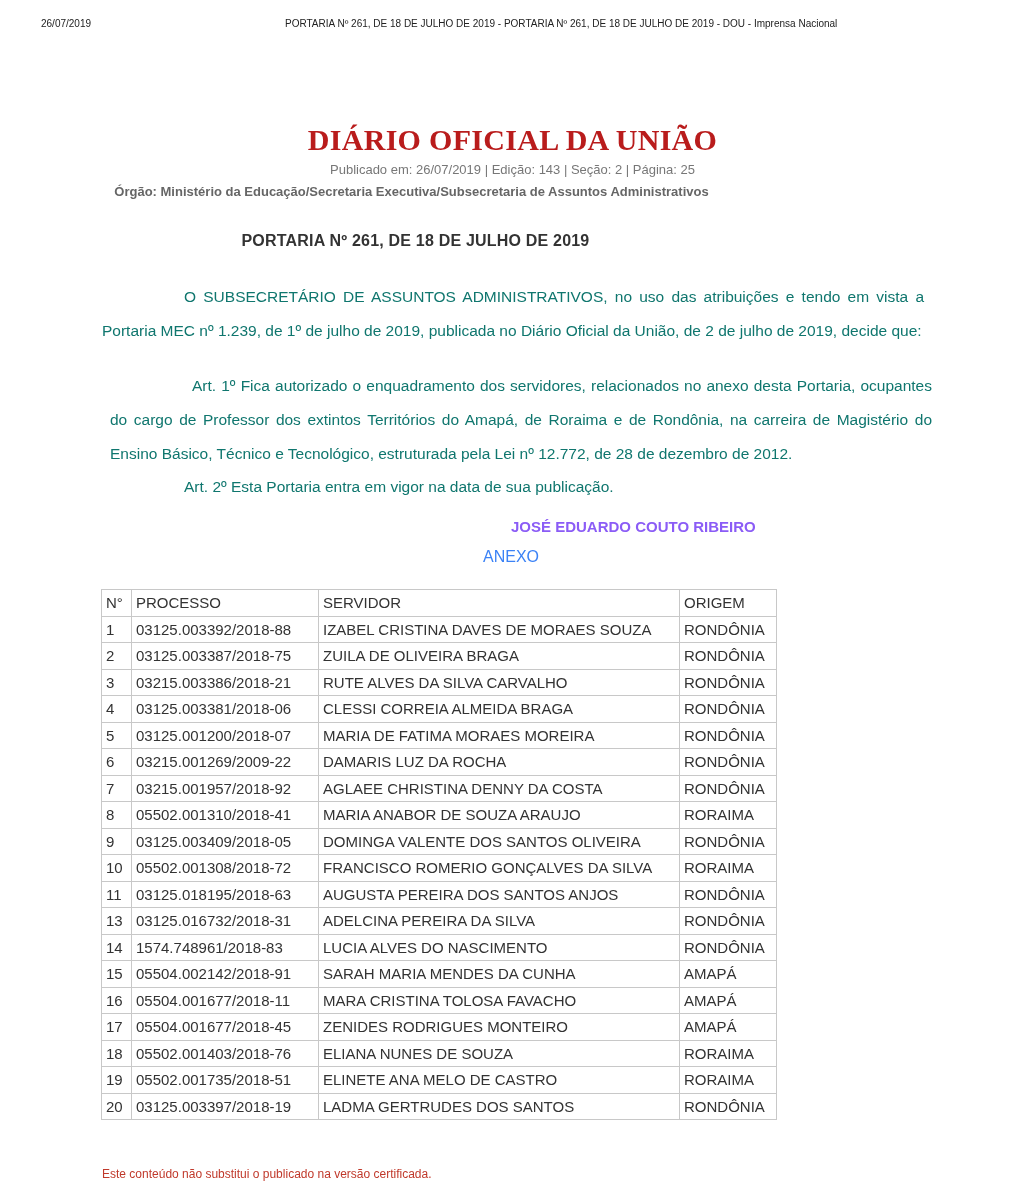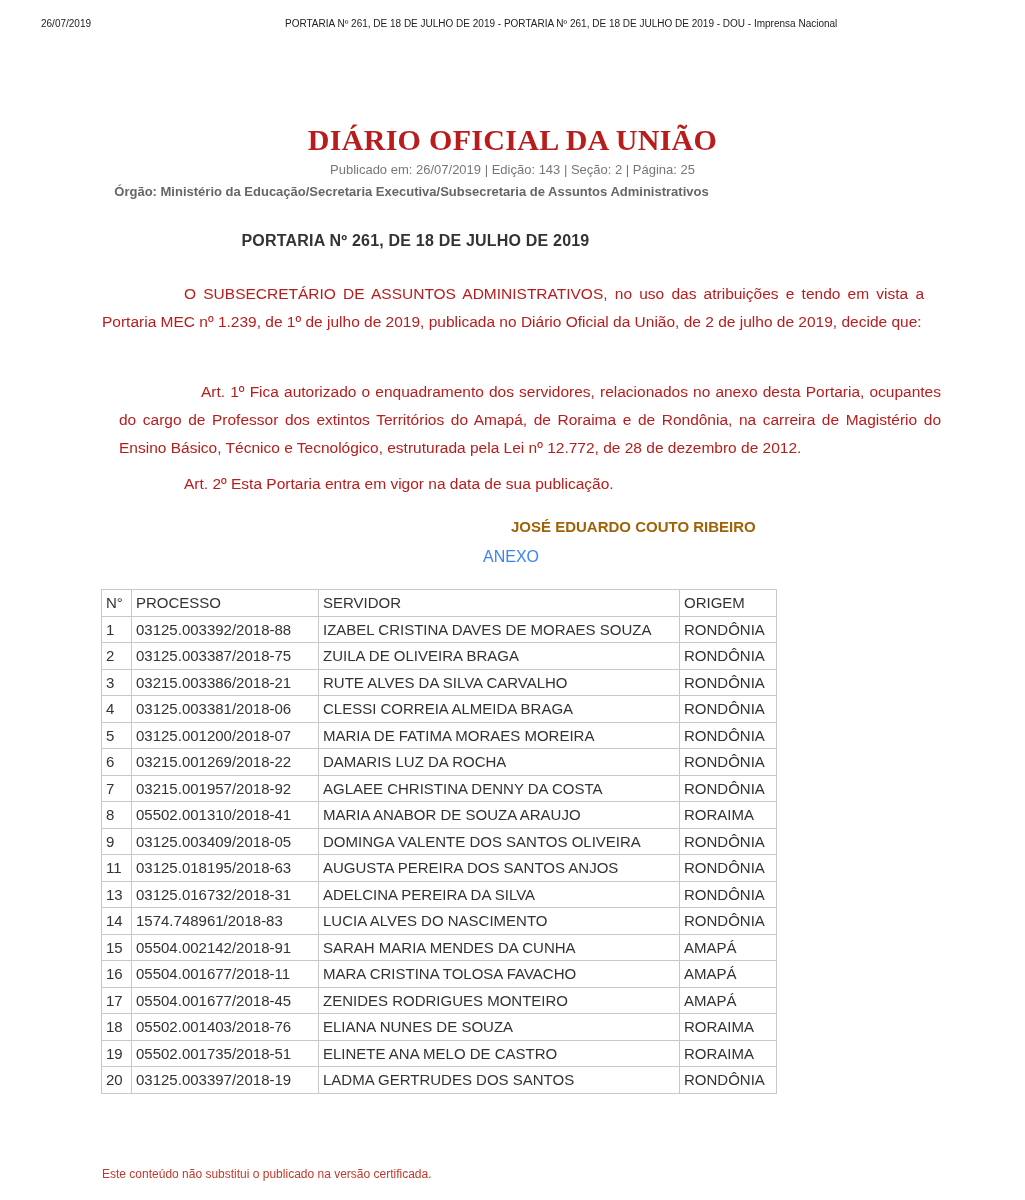--- a/index.html
+++ b/index.html
@@ -7,27 +7,27 @@
   .print-header { position: absolute; top: 18px; left: 0; width: 1025px; height: 12px; font-size: 10px; color: #222; font-family: "Liberation Sans", sans-serif; }
   .print-date { position: absolute; left: 32px; top: 0; margin-left: 9px; }
   .print-title { position: absolute; left: 285px; top: 0; white-space: nowrap; }
 
   .masthead { position: absolute; top: 123px; left: 0; width: 1025px; text-align: center; font-family: "Liberation Serif", serif; font-weight: bold; font-size: 30px; color: #b91c1c; letter-spacing: 0.3px; }
   .pub-info { position: absolute; top: 162px; left: 0; width: 1025px; text-align: center; font-size: 13px; color: #777; }
   .orgao { position: absolute; top: 184px; left: 0; width: 823px; text-align: center; font-size: 13px; color: #666; font-weight: bold; }
 
   .doc-title { position: absolute; top: 232px; left: 0; width: 831px; text-align: center; font-size: 16px; font-weight: bold; color: #333; letter-spacing: 0.2px; }
 
-  .body-text { position: absolute; left: 102px; width: 822px; font-size: 15.5px; line-height: 28px; color: #b91c1c; text-align: justify; }
+  .body-text { position: absolute; left: 102px; width: 822px; font-size: 15.5px; line-height: 34px; color: #0f766e; text-align: justify; }
   .p1 { top: 280px; }
   .p2 { top: 361px; }
   .p3 { top: 470px; }
   .indent { text-indent: 82px; }
 
-  .signature { position: absolute; top: 518px; left: 511px; font-size: 15px; font-weight: bold; color: #a16207; }
+  .signature { position: absolute; top: 518px; left: 511px; font-size: 15px; font-weight: bold; color: #8b5cf6; }
   .anexo { position: absolute; top: 548px; left: 483px; font-size: 16px; color: #3b82f6; }
 
   table.annex { position: absolute; top: 589px; left: 101px; border-collapse: collapse; font-size: 15px; color: #333; }
   table.annex td, table.annex th { border: 1px solid #c8c8c8; padding: 0 4px; height: 25.5px; text-align: left; font-weight: normal; white-space: nowrap; vertical-align: middle; }
   .c0 { width: 21px; }
   .c1 { width: 178px; }
   .c2 { width: 352px; }
   .c3 { width: 88px; }
 
   .disclaimer { position: absolute; top: 1167px; left: 102px; font-size: 12px; color: #c0392b; }
@@ -40,21 +40,21 @@
   <span class="print-title">PORTARIA Nº 261, DE 18 DE JULHO DE 2019 - PORTARIA Nº 261, DE 18 DE JULHO DE 2019 - DOU - Imprensa Nacional</span>
 </div>
 
 <div class="masthead">DIÁRIO OFICIAL DA UNIÃO</div>
 <div class="pub-info">Publicado em: 26/07/2019 | Edição: 143 | Seção: 2 | Página: 25</div>
 <div class="orgao">Órgão: Ministério da Educação/Secretaria Executiva/Subsecretaria de Assuntos Administrativos</div>
 
 <div class="doc-title">PORTARIA Nº 261, DE 18 DE JULHO DE 2019</div>
 
 <p class="body-text p1 indent" style="margin:0">O SUBSECRETÁRIO DE ASSUNTOS ADMINISTRATIVOS, no uso das atribuições e tendo em vista a Portaria MEC nº 1.239, de 1º de julho de 2019, publicada no Diário Oficial da União, de 2 de julho de 2019, decide que:</p>
-<p class="body-text p2 indent" style="margin:17px">Art. 1º Fica autorizado o enquadramento dos servidores, relacionados no anexo desta Portaria, ocupantes do cargo de Professor dos extintos Territórios do Amapá, de Roraima e de Rondônia, na carreira de Magistério do Ensino Básico, Técnico e Tecnológico, estruturada pela Lei nº 12.772, de 28 de dezembro de 2012.</p>
+<p class="body-text p2 indent" style="margin:8px">Art. 1º Fica autorizado o enquadramento dos servidores, relacionados no anexo desta Portaria, ocupantes do cargo de Professor dos extintos Territórios do Amapá, de Roraima e de Rondônia, na carreira de Magistério do Ensino Básico, Técnico e Tecnológico, estruturada pela Lei nº 12.772, de 28 de dezembro de 2012.</p>
 <p class="body-text p3 indent" style="margin:0">Art. 2º Esta Portaria entra em vigor na data de sua publicação.</p>
 
 <div class="signature">JOSÉ EDUARDO COUTO RIBEIRO</div>
 <div class="anexo">ANEXO</div>
 
 <table class="annex">
   <thead>
     <tr>
       <th class="c0">N°</th>
       <th class="c1">PROCESSO</th>
@@ -88,41 +88,47 @@
         <td class="c3">RONDÔNIA</td>
       </tr>
       <tr>
         <td class="c0">5</td>
         <td class="c1">03125.001200/2018-07</td>
         <td class="c2">MARIA DE FATIMA MORAES MOREIRA</td>
         <td class="c3">RONDÔNIA</td>
       </tr>
       <tr>
         <td class="c0">6</td>
-        <td class="c1">03215.001269/2018-22</td>
+        <td class="c1">03215.001269/2009-22</td>
         <td class="c2">DAMARIS LUZ DA ROCHA</td>
         <td class="c3">RONDÔNIA</td>
       </tr>
       <tr>
         <td class="c0">7</td>
         <td class="c1">03215.001957/2018-92</td>
         <td class="c2">AGLAEE CHRISTINA DENNY DA COSTA</td>
         <td class="c3">RONDÔNIA</td>
       </tr>
       <tr>
         <td class="c0">8</td>
         <td class="c1">05502.001310/2018-41</td>
         <td class="c2">MARIA ANABOR DE SOUZA ARAUJO</td>
         <td class="c3">RORAIMA</td>
       </tr>
       <tr>
         <td class="c0">9</td>
         <td class="c1">03125.003409/2018-05</td>
         <td class="c2">DOMINGA VALENTE DOS SANTOS OLIVEIRA</td>
         <td class="c3">RONDÔNIA</td>
+      </tr>
+      <tr>
+        <td class="c0">10</td>
+        <td class="c1">05502.001308/2018-72</td>
+        <td class="c2">FRANCISCO ROMERIO GONÇALVES DA SILVA</td>
+        <td class="c3">RORAIMA</td>
       </tr>
       <tr>
         <td class="c0">11</td>
         <td class="c1">03125.018195/2018-63</td>
         <td class="c2">AUGUSTA PEREIRA DOS SANTOS ANJOS</td>
         <td class="c3">RONDÔNIA</td>
       </tr>
       <tr>
         <td class="c0">13</td>
         <td class="c1">03125.016732/2018-31</td>

